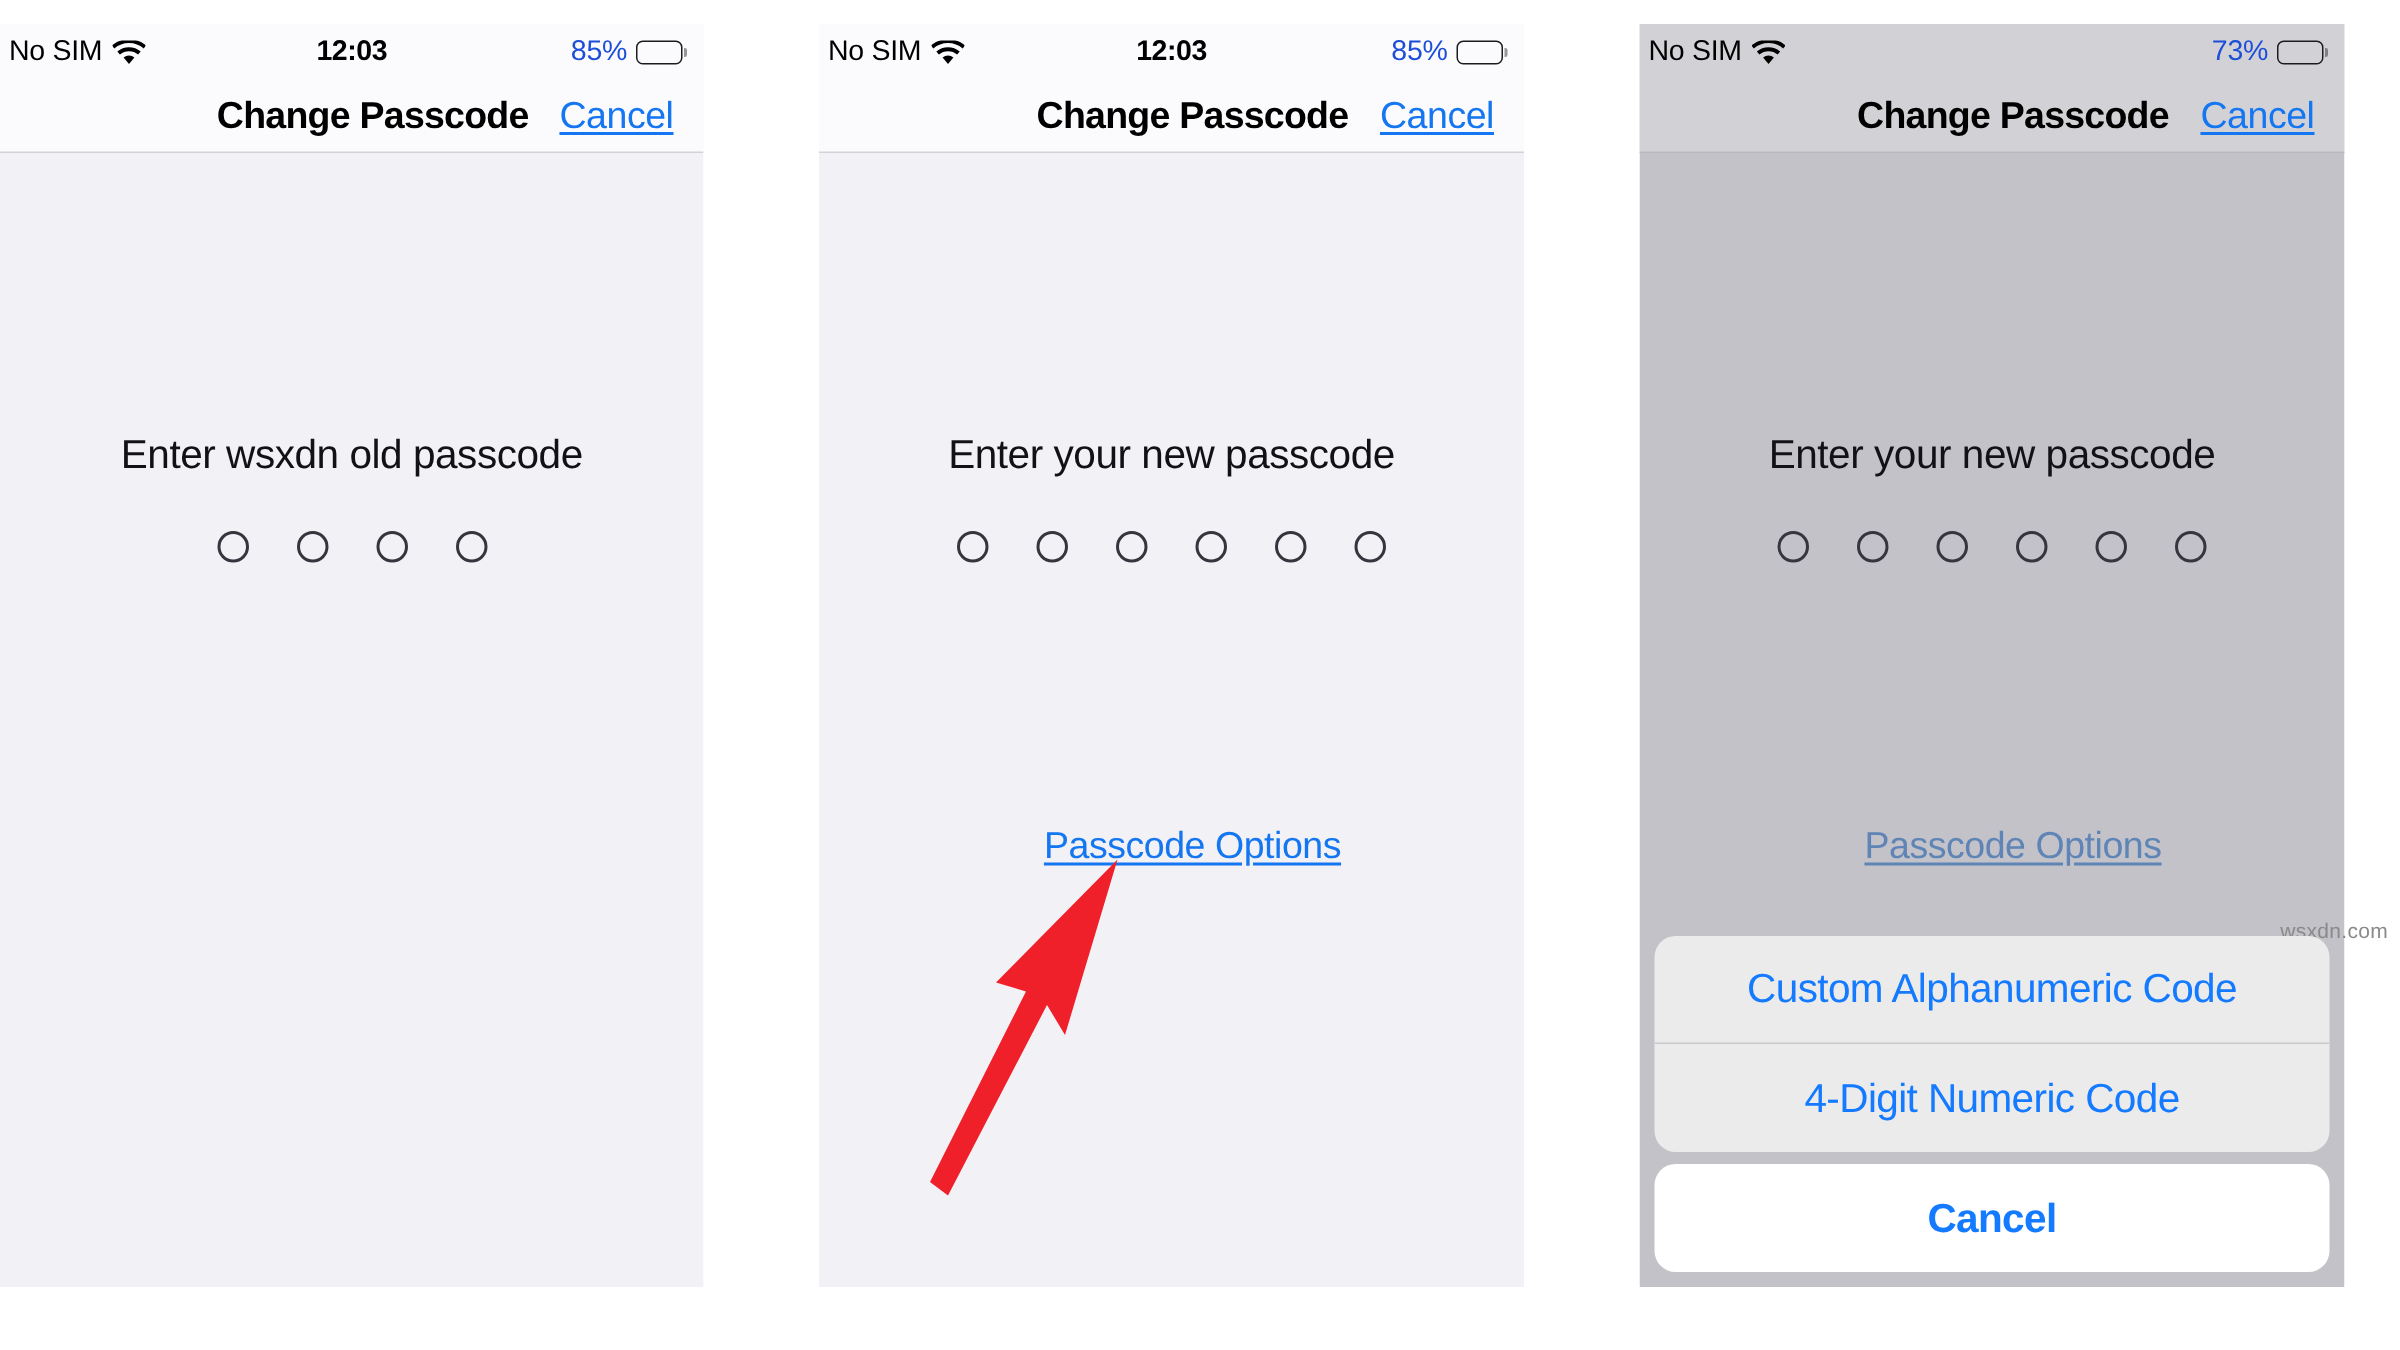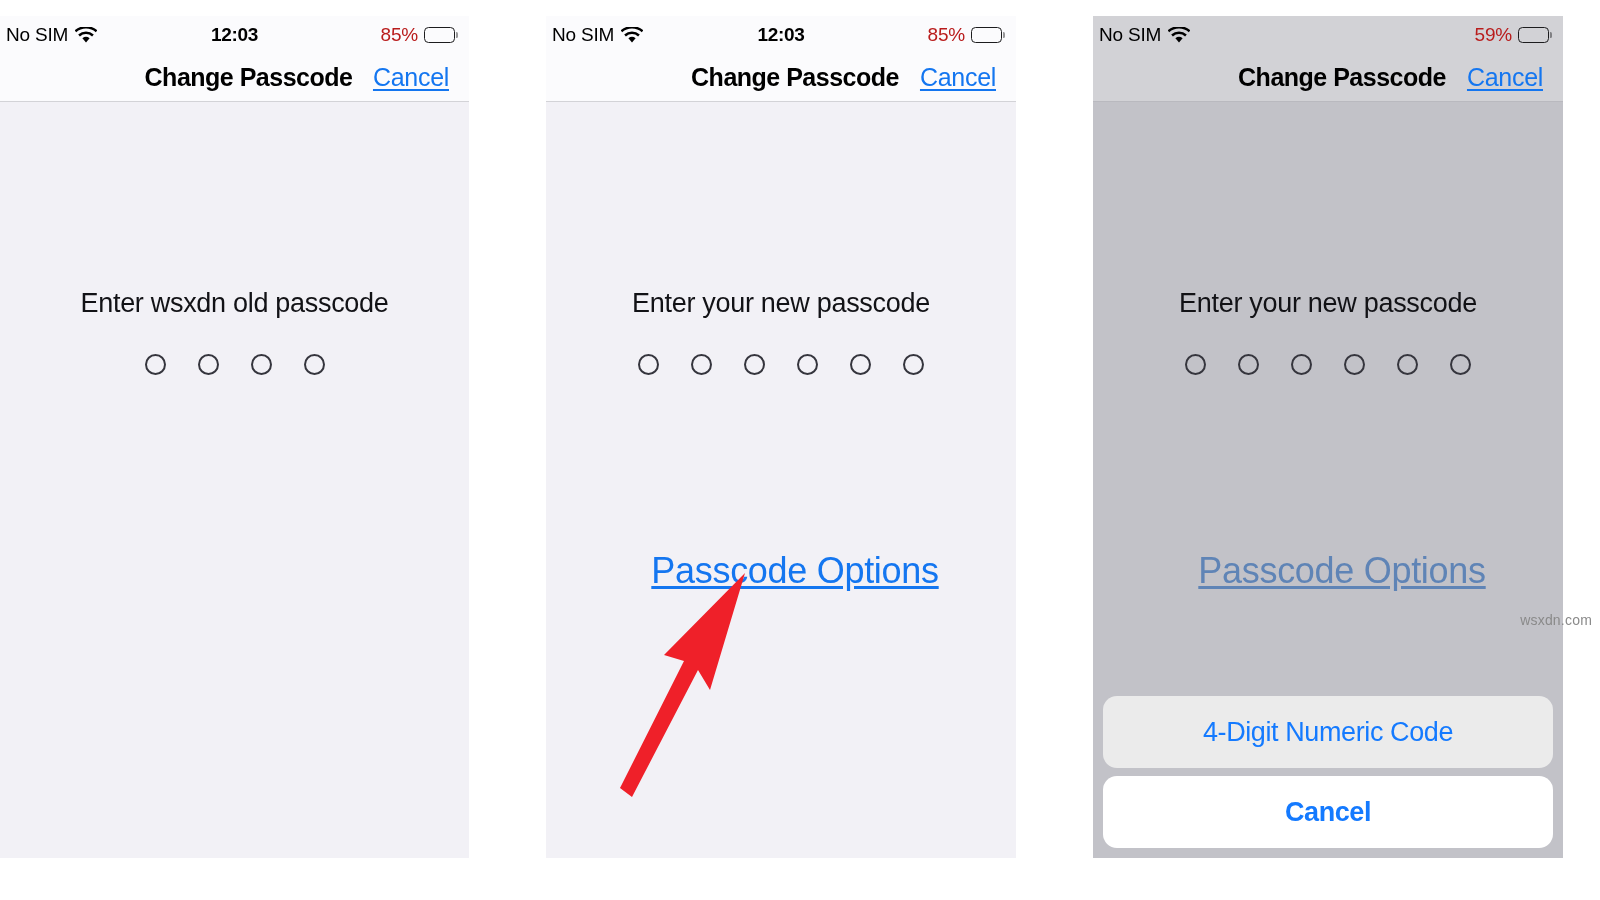--- a/index.html
+++ b/index.html
@@ -52,21 +52,21 @@
     position: absolute;
     left: 0; right: 0;
     text-align: center;
     font-size: 19px; font-weight: 700; color: #000000;
     letter-spacing: -0.3px;
     pointer-events: none;
   }
   .sb-right {
     margin-left: auto;
     display: flex; align-items: center; gap: 6px;
-    font-size: 19px; font-weight: 500; color: #b91c1c;
+    font-size: 19px; font-weight: 500; color: #1d4ed8;
     letter-spacing: -0.2px;
   }
   .wifi-icon { display: block; }
   .battery {
     position: relative;
     width: 31px; height: 16px;
     border: 1.8px solid #1c1c1e;
     border-radius: 4.5px;
     padding: 1.6px;
   }
@@ -143,21 +143,21 @@
     width: 21px; height: 21px;
     border: 2.2px solid #35353d;
     border-radius: 50%;
     margin: 0 16px;
   }
   .passcode-options {
     position: absolute;
     top: 448px;
     left: 0; right: 0;
     text-align: center;
-    font-size: 36px;
+    font-size: 25px;
     color: #1476f0;
     text-decoration: underline;
     text-underline-offset: 3px;
     letter-spacing: -0.3px;
     cursor: pointer;
     padding-left: 28px;
   }
   .dimmed .passcode-options { color: #5f84b6; }
 
   
@@ -304,21 +304,21 @@
       <div class="status-bar">
         <div class="sb-left">
           <span>No SIM</span>
           <svg class="wifi-icon" width="22" height="17" viewBox="0 0 22 17">
             <path d="M11 15.6 L7.4 11.3 a5.7 5.7 0 0 1 7.2 0 Z" fill="#000"></path>
             <path d="M11 7.1 a9.3 9.3 0 0 0 -6.1 2.3 L3.2 7.4 a11.9 11.9 0 0 1 15.6 0 l-1.7 2 A9.3 9.3 0 0 0 11 7.1 Z" fill="#000"></path>
             <path d="M11 1.6 a14.8 14.8 0 0 0 -9.8 3.7 L-0.4 3.3 A17.4 17.4 0 0 1 11 -0.9 a17.4 17.4 0 0 1 11.4 4.2 l-1.6 2 A14.8 14.8 0 0 0 11 1.6 Z" fill="#000"></path>
           </svg>
         </div>
         <div class="sb-right">
-          <span>59%</span>
+          <span>73%</span>
           <span class="battery"><span class="battery-fill" style="width:73%"></span></span>
         </div>
       </div>
 
       <div class="nav-bar">
         <div class="nav-title">Change Passcode</div>
         <div class="nav-cancel">Cancel</div>
       </div>
 
       <div class="body-area">
@@ -328,20 +328,21 @@
           <span class="dot"></span>
           <span class="dot"></span>
           <span class="dot"></span>
           <span class="dot"></span>
           <span class="dot"></span>
         </div>
         <div class="passcode-options">Passcode Options</div>
 
         <div class="action-sheet">
           <div class="sheet-group">
+            <div class="sheet-item">Custom Alphanumeric Code</div>
             <div class="sheet-item">4-Digit Numeric Code</div>
           </div>
           <div class="sheet-cancel">Cancel</div>
         </div>
       </div>
 
     </div>
   </div>
 
   <svg class="arrow-annotation" viewBox="0 0 200 250">

